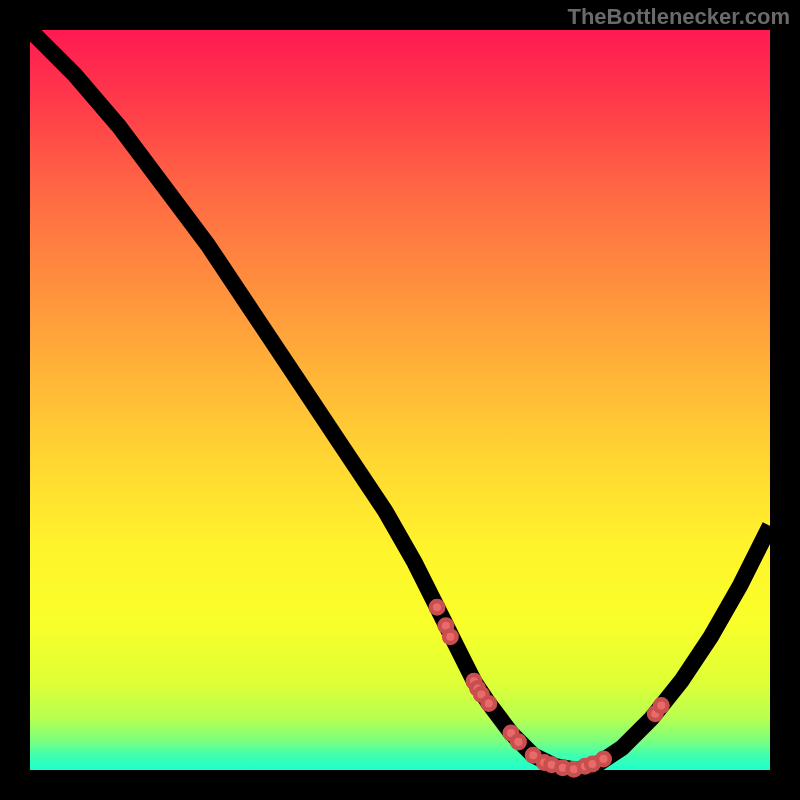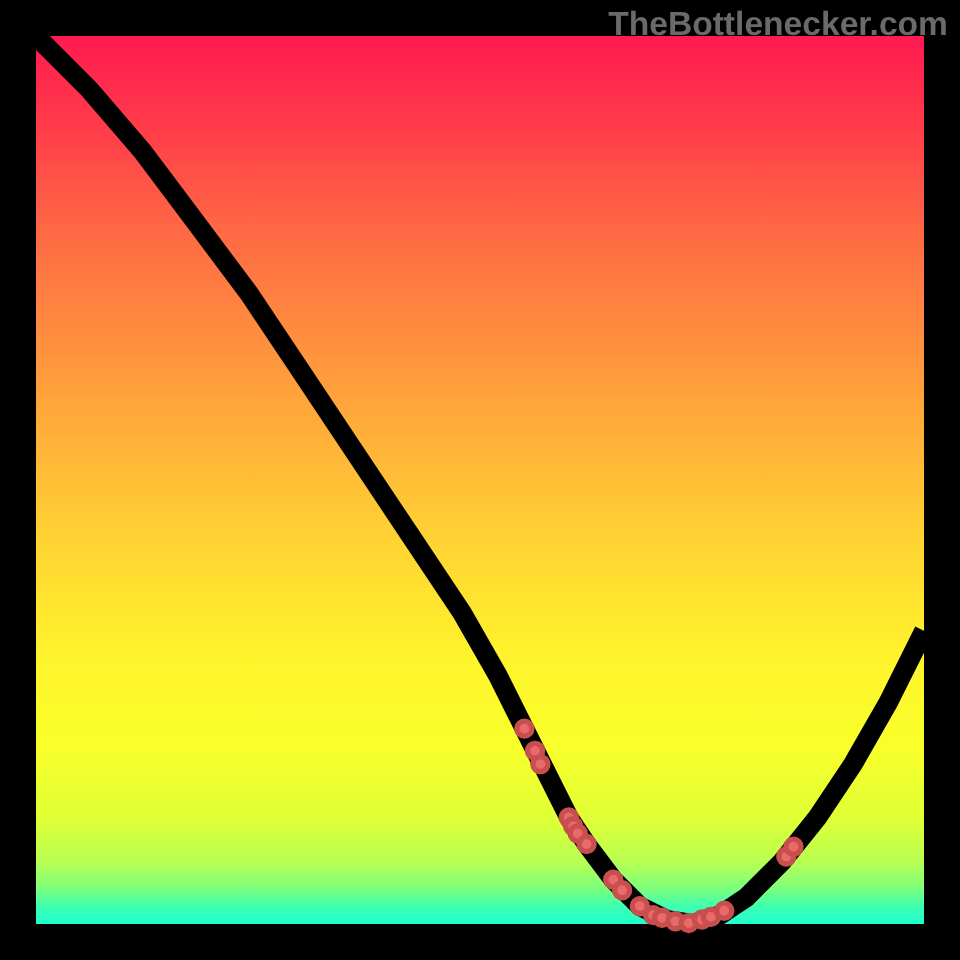--- a/index.html
+++ b/index.html
@@ -8,21 +8,21 @@
     width: 800px;
     height: 800px;
     background: #000;
     position: relative;
   }
   .watermark {
     position: absolute;
     top: 4px;
     right: 10px;
     font-family: Arial, Helvetica, sans-serif;
-    font-size: 28px;
+    font-size: 22px;
     font-weight: bold;
     color: #6a6a6a;
     z-index: 10;
   }
   .plot-area {
     position: absolute;
     left: 30px;
     top: 30px;
     width: 740px;
     height: 740px;

